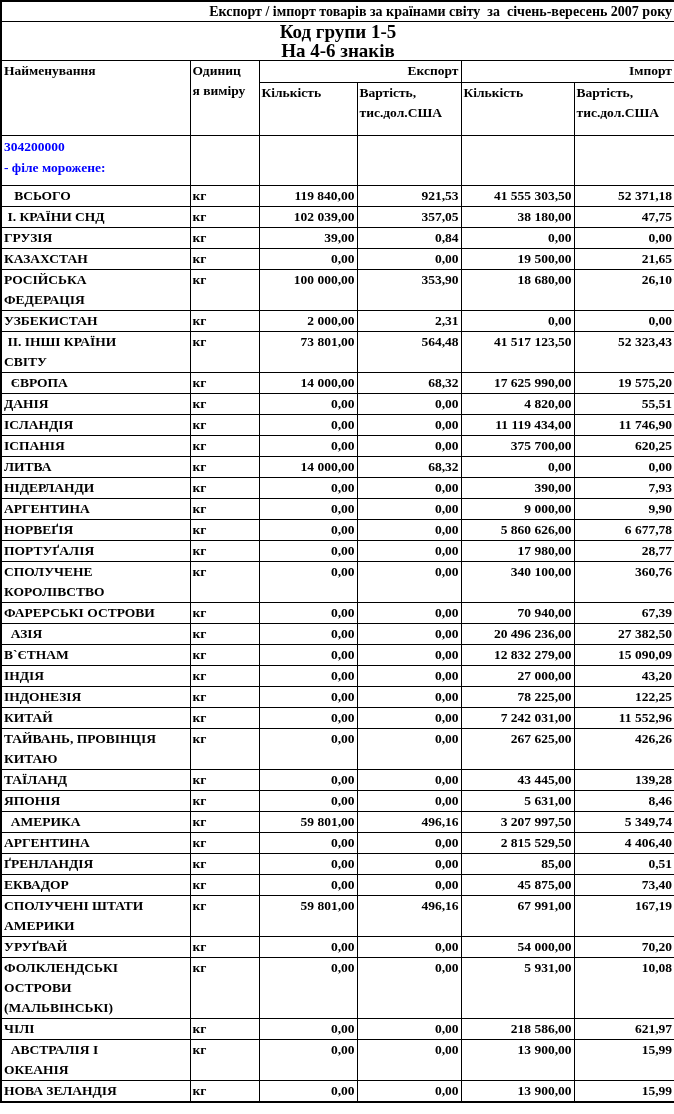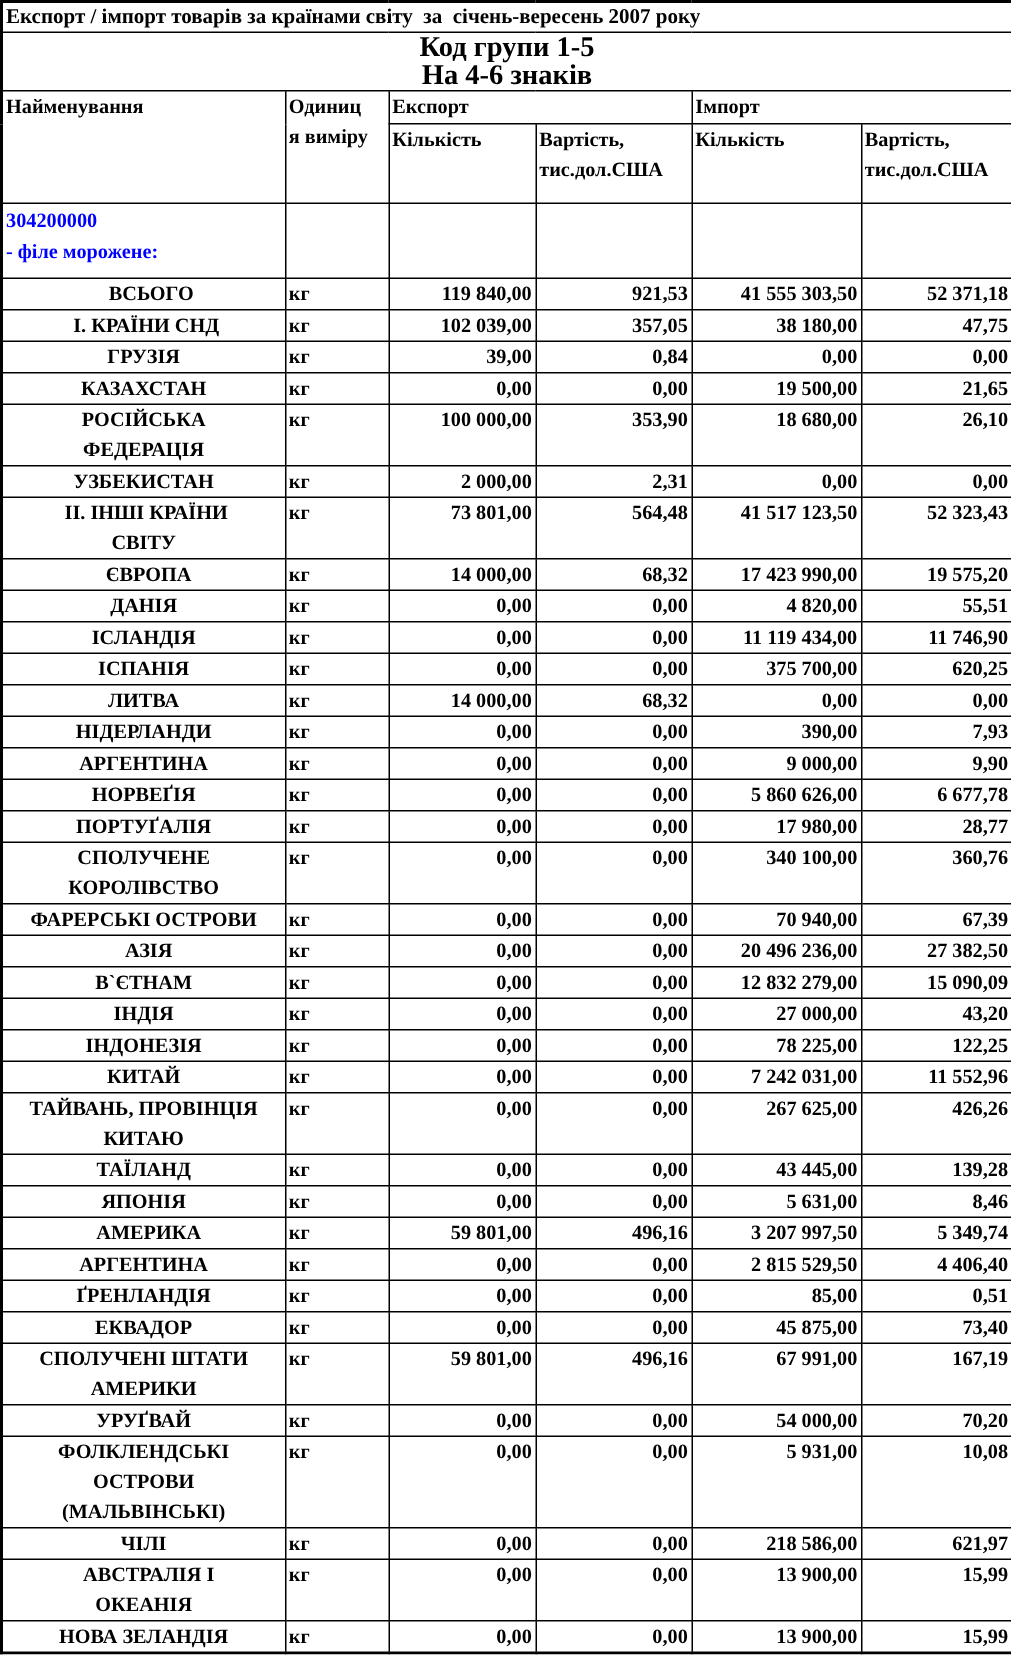--- a/index.html
+++ b/index.html
@@ -21,56 +21,56 @@
     font-size: 13.5px;
   }
   table.report td {
     border: 1px solid #000000;
     padding: 0 2px;
     vertical-align: top;
     overflow: hidden;
   }
   td.title-cell {
     height: 19px;
-    text-align: left;
+    text-align: right;
     font-size: 14px;
     line-height: 19px;
     white-space: pre-wrap;
   }
   td.subtitle-cell {
     height: 38px;
     text-align: center;
     font-size: 19px;
     line-height: 19px;
     white-space: pre-line;
     vertical-align: top;
   }
   td.group-header {
     height: 21px;
-    text-align: left;
+    text-align: right;
     line-height: 20px;
   }
   td.col-header {
     text-align: left;
     line-height: 20px;
     white-space: pre-line;
     vertical-align: top;
   }
   td.sub-header {
     height: 52px;
   }
   tr.code-row td {
     height: 49px;
   }
   td.code-cell {
     line-height: 21px;
     white-space: pre-wrap;
   }
   td.name {
-    text-align: center;
+    text-align: left;
     white-space: pre-wrap;
     line-height: 20px;
   }
   td.unit {
     text-align: left;
     line-height: 20px;
   }
   td.num {
     text-align: right;
     white-space: pre;
@@ -183,21 +183,21 @@
         <td class="num">73 801,00</td>
         <td class="num">564,48</td>
         <td class="num">41 517 123,50</td>
         <td class="num">52 323,43</td>
       </tr>
       <tr>
         <td class="name">  ЄВРОПА</td>
         <td class="unit">кг</td>
         <td class="num">14 000,00</td>
         <td class="num">68,32</td>
-        <td class="num">17 423 990,00</td>
+        <td class="num">17 625 990,00</td>
         <td class="num">19 575,20</td>
       </tr>
       <tr>
         <td class="name">ДАНІЯ</td>
         <td class="unit">кг</td>
         <td class="num">0,00</td>
         <td class="num">0,00</td>
         <td class="num">4 820,00</td>
         <td class="num">55,51</td>
       </tr>

